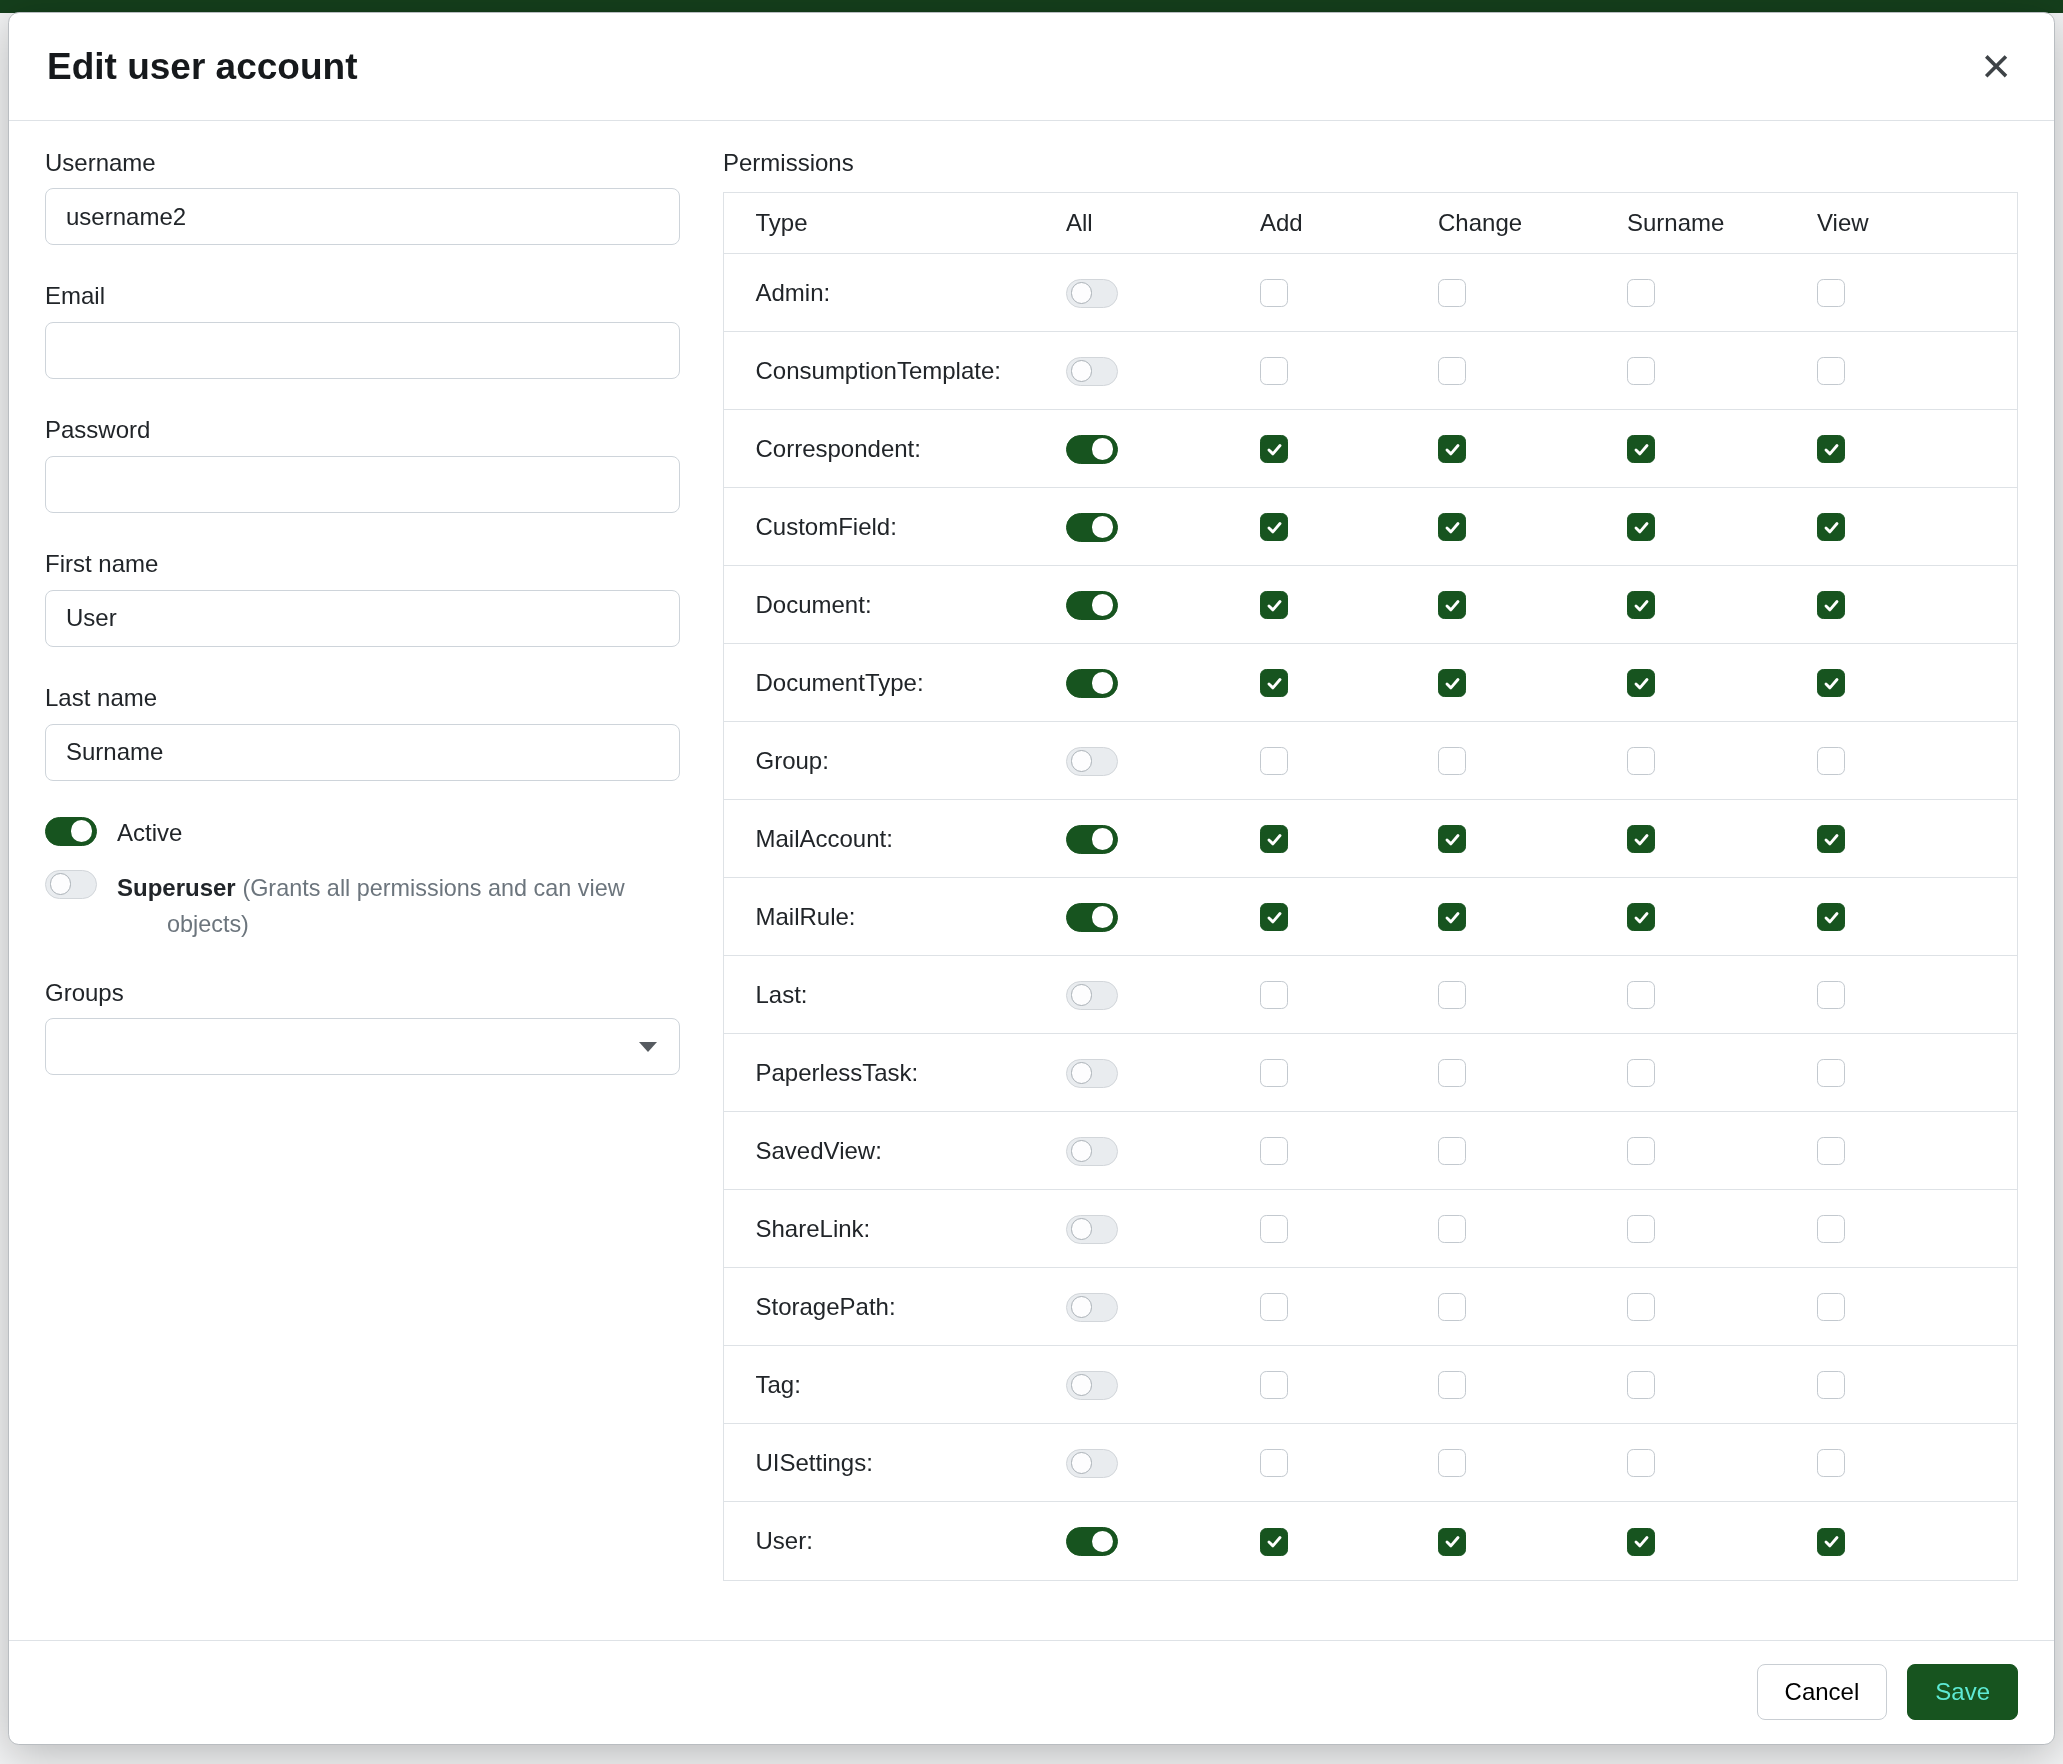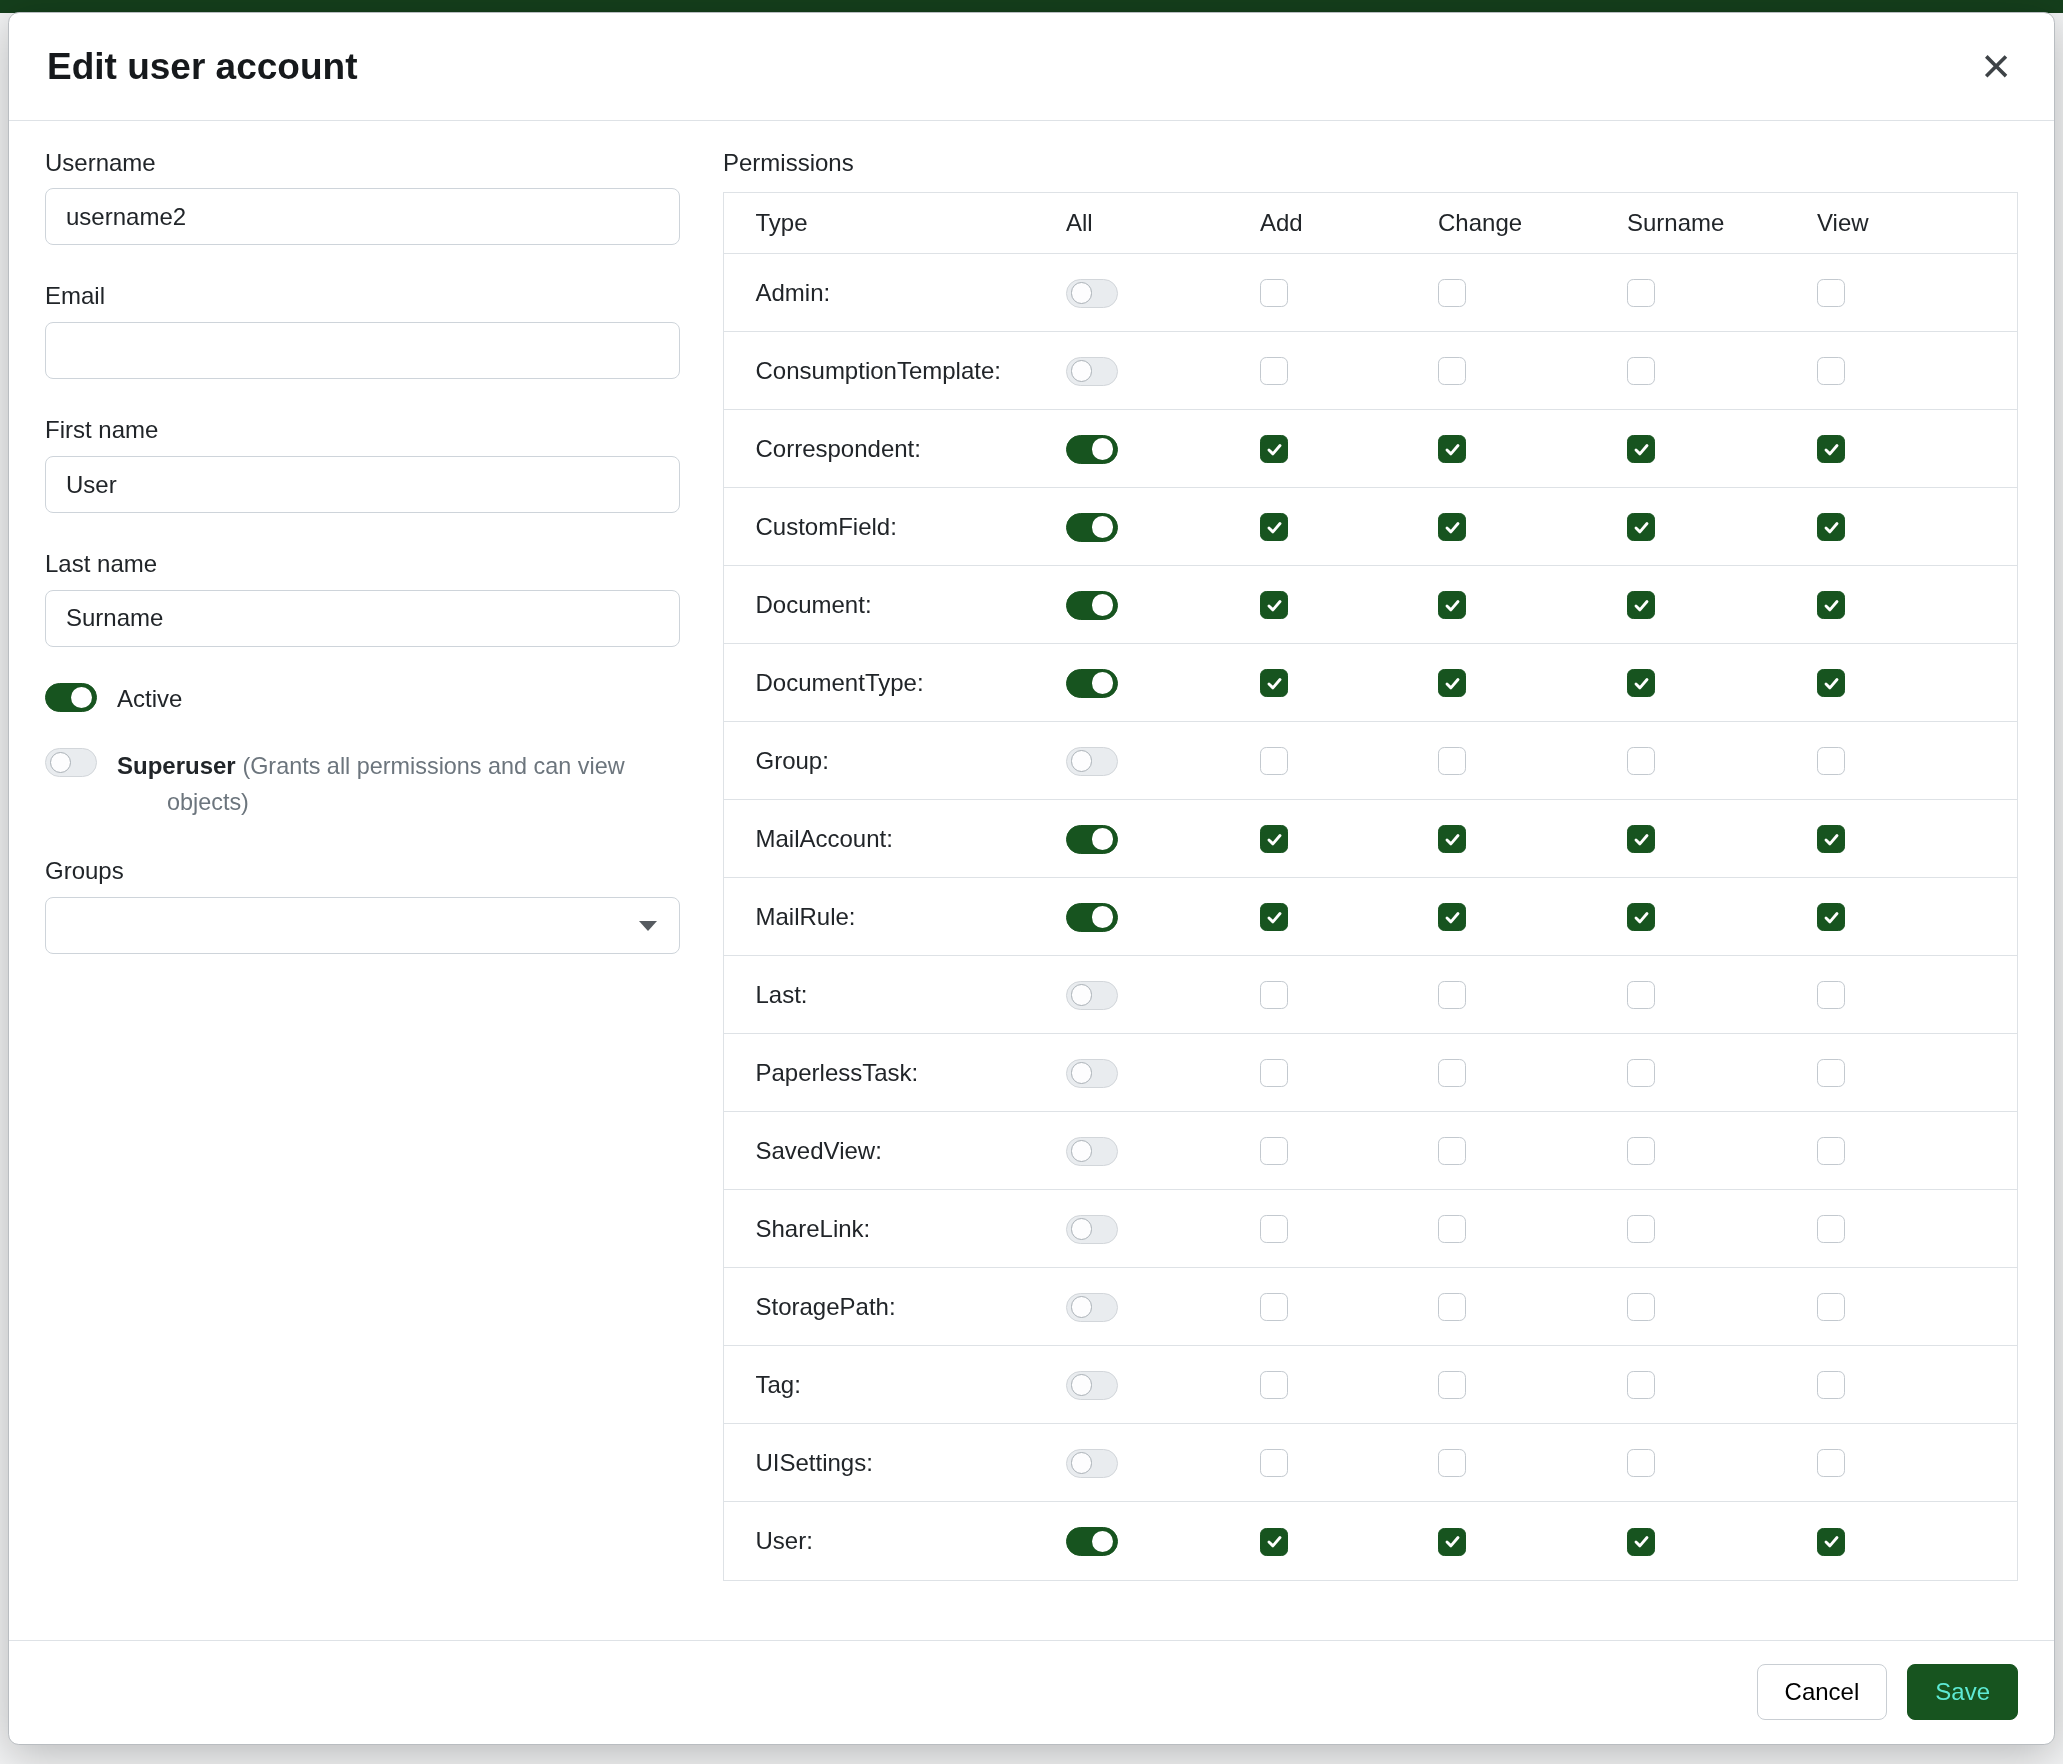--- a/index.html
+++ b/index.html
@@ -82,21 +82,21 @@
   .switch .knob {
     position: absolute; top: 2.7px; left: 3.6px;
     width: 21.6px; height: 21.6px; border-radius: 50%;
     background: #fdfdfe; border: 0.9px solid #aab1b7;
   }
   .switch.on { background: var(--primary); border-color: var(--primary); }
   .switch.on .knob { left: auto; right: 3.6px; background: #fff; border-color: transparent; }
 
   .switch-row {
     display: flex; align-items: flex-start;
-    gap: 20px; margin: 32px 0 34px 0;
+    gap: 20px; margin: 32px 0 22px 0;
   }
   .switch-row.compact { margin: 0 0 25px 0; }
   .switch-label { font-size: 24px; line-height: 31px; }
   .su-text {
     font-size: 24px; line-height: 36px; max-width: 549px;
     padding-left: 50px; text-indent: -50px;
   }
   .su-label { font-weight: 700; }
   .hint { color: #6c757d; font-size: 23.4px; }
 
@@ -185,20 +185,24 @@
       <div class="form-group">
         <label class="form-label">Username</label>
         <input class="form-control" type="text" value="username2" style="">
       </div>
 
       <div class="form-group">
         <label class="form-label">Email</label>
         <input class="form-control" type="text" value="" style="">
       </div>
 
+      <div class="form-group">
+        <label class="form-label">Password</label>
+        <input class="form-control" type="password" value="" style="">
+      </div>
 
       <div class="form-group">
         <label class="form-label">First name</label>
         <input class="form-control" type="text" value="User" style="">
       </div>
 
       <div class="form-group">
         <label class="form-label">Last name</label>
         <input class="form-control" type="text" value="Surname" style="">
       </div>

